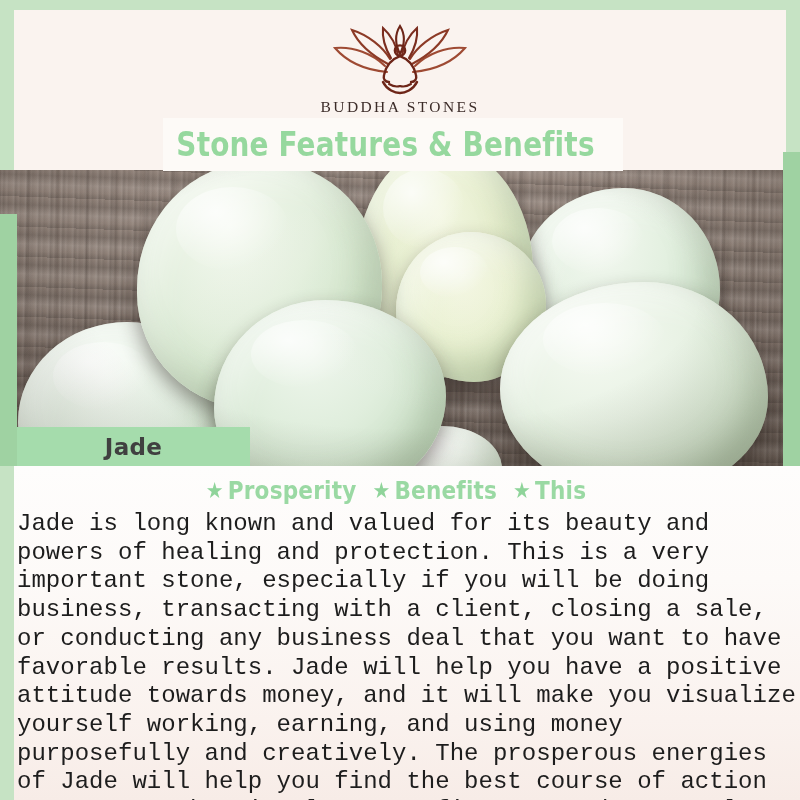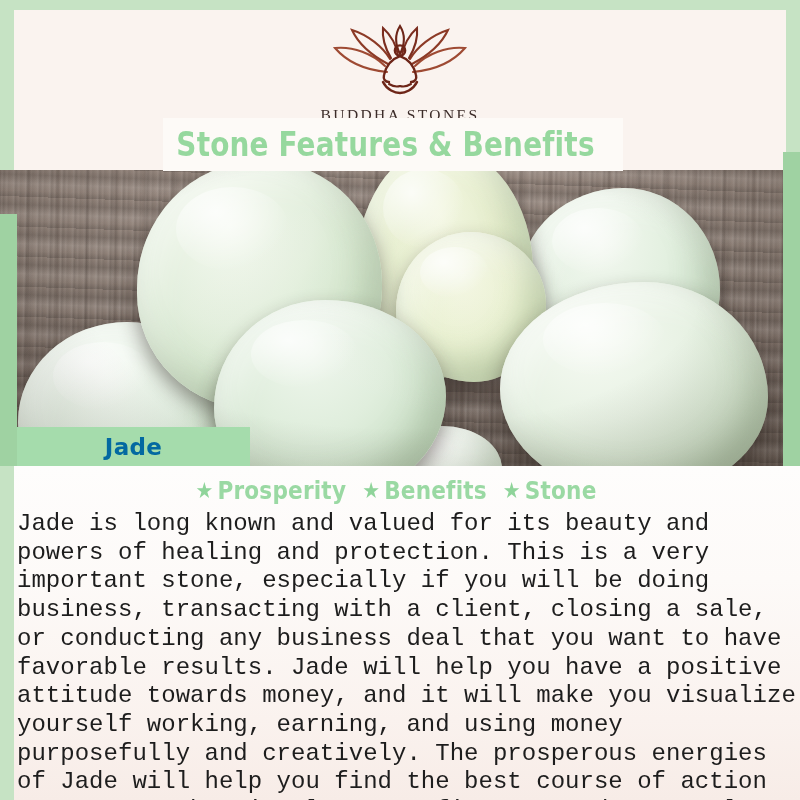--- a/index.html
+++ b/index.html
@@ -41,21 +41,21 @@
     width: 772px;
     text-align: center;
   }
   .logo-mark {
     width: 150px;
     height: 72px;
     margin: 0 auto;
     display: block;
   }
   .logo-word {
-    margin-top: 10px;
+    margin-top: 2px;
     font-family: "Liberation Serif", serif;
     font-size: 15.5px;
     letter-spacing: 2.4px;
     color: #3b2b28;
     font-weight: 400;
   }
 
   
   .title-banner {
     position: absolute;
@@ -224,21 +224,21 @@
     background: #a5dcac;
     z-index: 7;
     display: flex;
     align-items: center;
     justify-content: center;
   }
   .name-bar-text {
     font-family: "DejaVu Sans", sans-serif;
     font-weight: 700;
     font-size: 23px;
-    color: #0369a1;
+    color: #404040;
     letter-spacing: 0.3px;
   }
 
   
   .body-panel {
     position: absolute;
     left: 14px;
     top: 466px;
     width: 786px;
     height: 334px;
@@ -335,19 +335,19 @@
     <div class="title-text">Stone Features &amp; Benefits</div>
   </div>
 
   <div class="name-bar">
     <span class="name-bar-text">Jade</span>
   </div>
 
   <div class="body-panel">
 
     <div class="benefits">
-      <span class="star">★</span><span class="word">Prosperity</span><span class="star">★</span><span class="word">Benefits</span><span class="star">★</span><span class="word">Stone</span>
+      <span class="star">★</span><span class="word">Prosperity</span><span class="star">★</span><span class="word">Benefits</span><span class="star">★</span><span class="word">This</span>
     </div>
 
     <div class="body-copy">Jade is long known and valued for its beauty and powers of healing and protection. This is a very important stone, especially if you will be doing business, transacting with a client, closing a sale, or conducting any business deal that you want to have favorable results. Jade will help you have a positive attitude towards money, and it will make you visualize yourself working, earning, and using money purposefully and creatively. The prosperous energies of Jade will help you find the best course of action on matters that involve your finances and personal wealth. Jade stone will support your financial growth and expansion. It will also promote new beginnings and give you the guidance that you need to be successful and wealthy!</div>
   </div>
 
 </div>
 
 </body></html>

